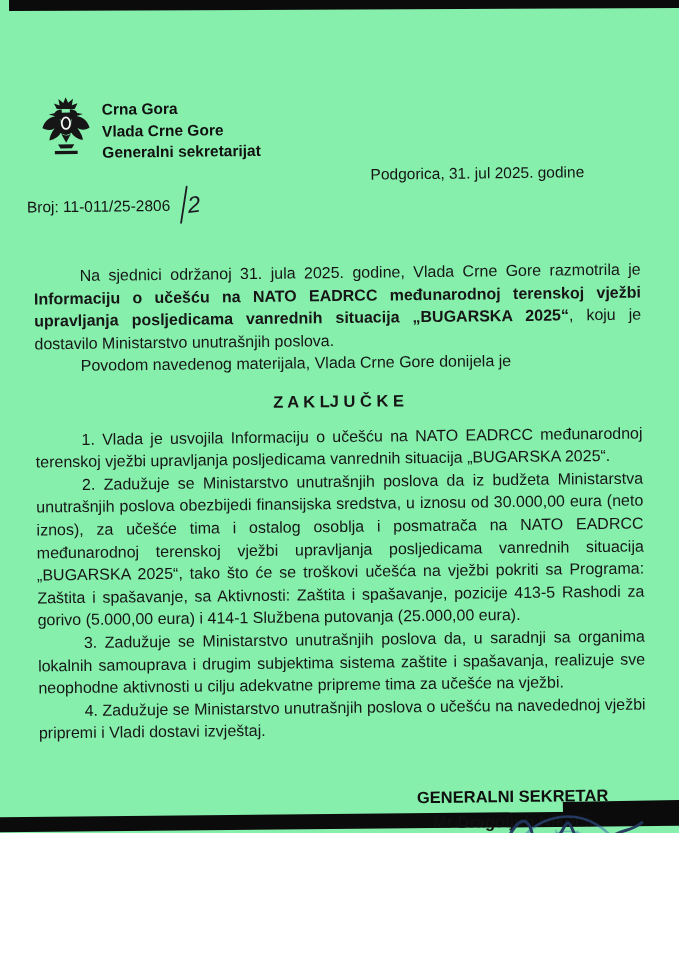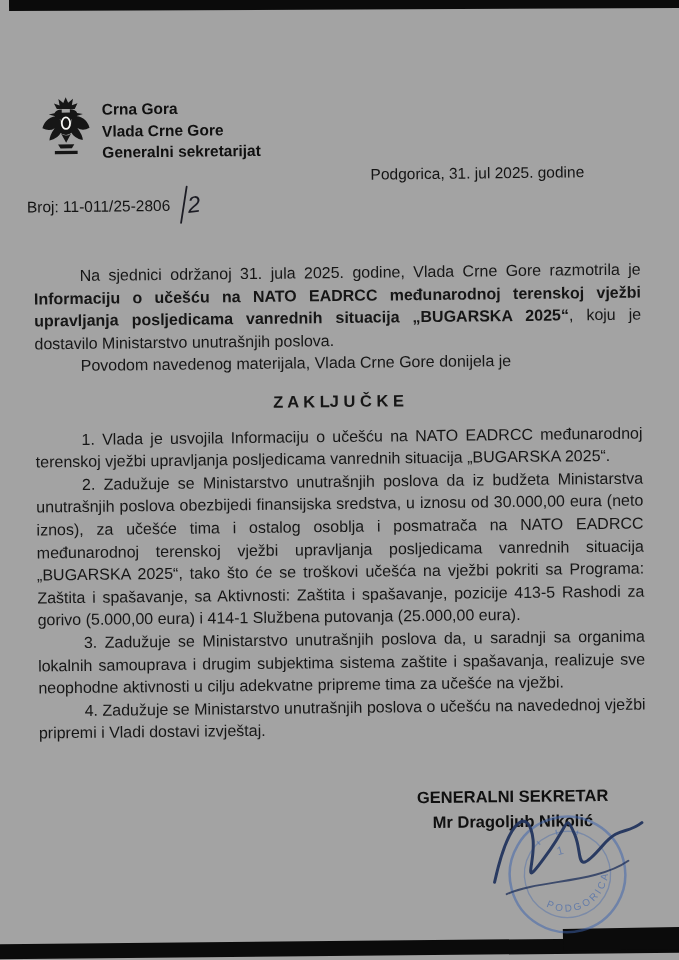--- a/index.html
+++ b/index.html
@@ -3,22 +3,22 @@
 <meta charset="utf-8">
 <style>
   * { margin:0; padding:0; box-sizing:border-box; }
   html,body { width:679px; height:960px; }
   body {
     font-family:"Liberation Sans", sans-serif;
     background:#ffffff;
   }
   .page {
     position:relative;
-    width:679px; height:960px;
-    background:#a3a3a3;
+    width:679px; height:833px;
+    background:#86efac;
     overflow:hidden;
   }
   
   .edge-top {
     position:absolute; top:0; left:9px; right:-4px; height:11px;
     background:#0b0b0b; transform:rotate(-0.25deg); transform-origin:left top;
   }
   .edge-bottom {
     position:absolute; bottom:4px; left:-6px; right:-6px; height:15px;
     background:#0b0b0b; transform:rotate(-0.55deg);

